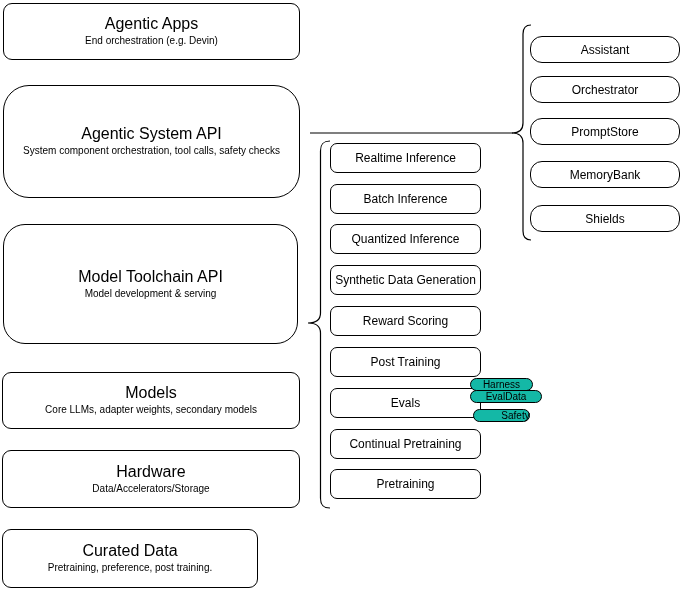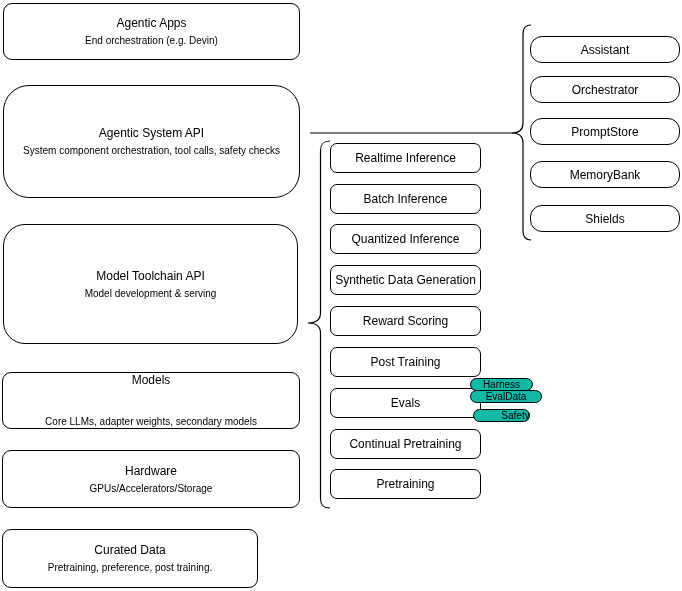--- a/index.html
+++ b/index.html
@@ -13,29 +13,29 @@
   }
   .overlay{position:absolute;left:0;top:0;width:682px;height:591px;pointer-events:none;}
   .brace{fill:none;stroke:#000000;stroke-width:1.2;}
   .edge{stroke:#000000;stroke-width:1.2;}
   .node{
     position:absolute;box-sizing:border-box;
     background:#ffffff;border:1.4px solid #000000;
     display:flex;flex-direction:column;align-items:center;justify-content:center;
     text-align:center;
   }
-  .node .title{font-size:12px;line-height:15px;white-space:nowrap;}
+  .node .title{font-size:16px;line-height:15px;white-space:nowrap;}
   .node .subtitle{font-size:10px;line-height:12px;margin-top:4px;white-space:nowrap;}
   .node .label{font-size:12px;line-height:14px;white-space:nowrap;}
 
   
   .lb1{left:3px;top:3px;width:297px;height:57px;border-radius:9px;}
   .lb2{left:3px;top:85px;width:297px;height:113px;border-radius:26px;}
   .lb3{left:3px;top:224px;width:295px;height:120px;border-radius:22px;}
-  .lb4{left:2px;top:372px;width:298px;height:57px;border-radius:9px;justify-content:space-between;}
+  .lb4{left:2px;top:372px;width:298px;height:57px;border-radius:9px;}
   .lb5{left:2px;top:450px;width:298px;height:58px;border-radius:9px;}
   .lb6{left:2px;top:529px;width:256px;height:59px;border-radius:9px;}
 
   
   .mb{left:330px;width:151px;height:30px;border-radius:7px;}
   .mb1{top:143px}.mb2{top:184px}.mb3{top:224px}.mb4{top:265px}
   .mb5{top:306px}.mb6{top:347px}.mb7{top:388px}.mb8{top:429px}.mb9{top:469px}
 
   
   .pill{
@@ -77,21 +77,21 @@
   <div class="node lb3">
     <div class="title">Model Toolchain API</div>
     <div class="subtitle">Model development &amp; serving</div>
   </div>
   <div class="node lb4">
     <div class="title">Models</div>
     <div class="subtitle">Core LLMs, adapter weights, secondary models</div>
   </div>
   <div class="node lb5">
     <div class="title">Hardware</div>
-    <div class="subtitle">GPUs/Accelerators/Storage</div>
+    <div class="subtitle">Data/Accelerators/Storage</div>
   </div>
   <div class="node lb6">
     <div class="title">Curated Data</div>
     <div class="subtitle">Pretraining, preference, post training.</div>
   </div>
 
   <div class="node mb mb1">
     <div class="label">Realtime Inference</div>
   </div>
   <div class="node mb mb2">

